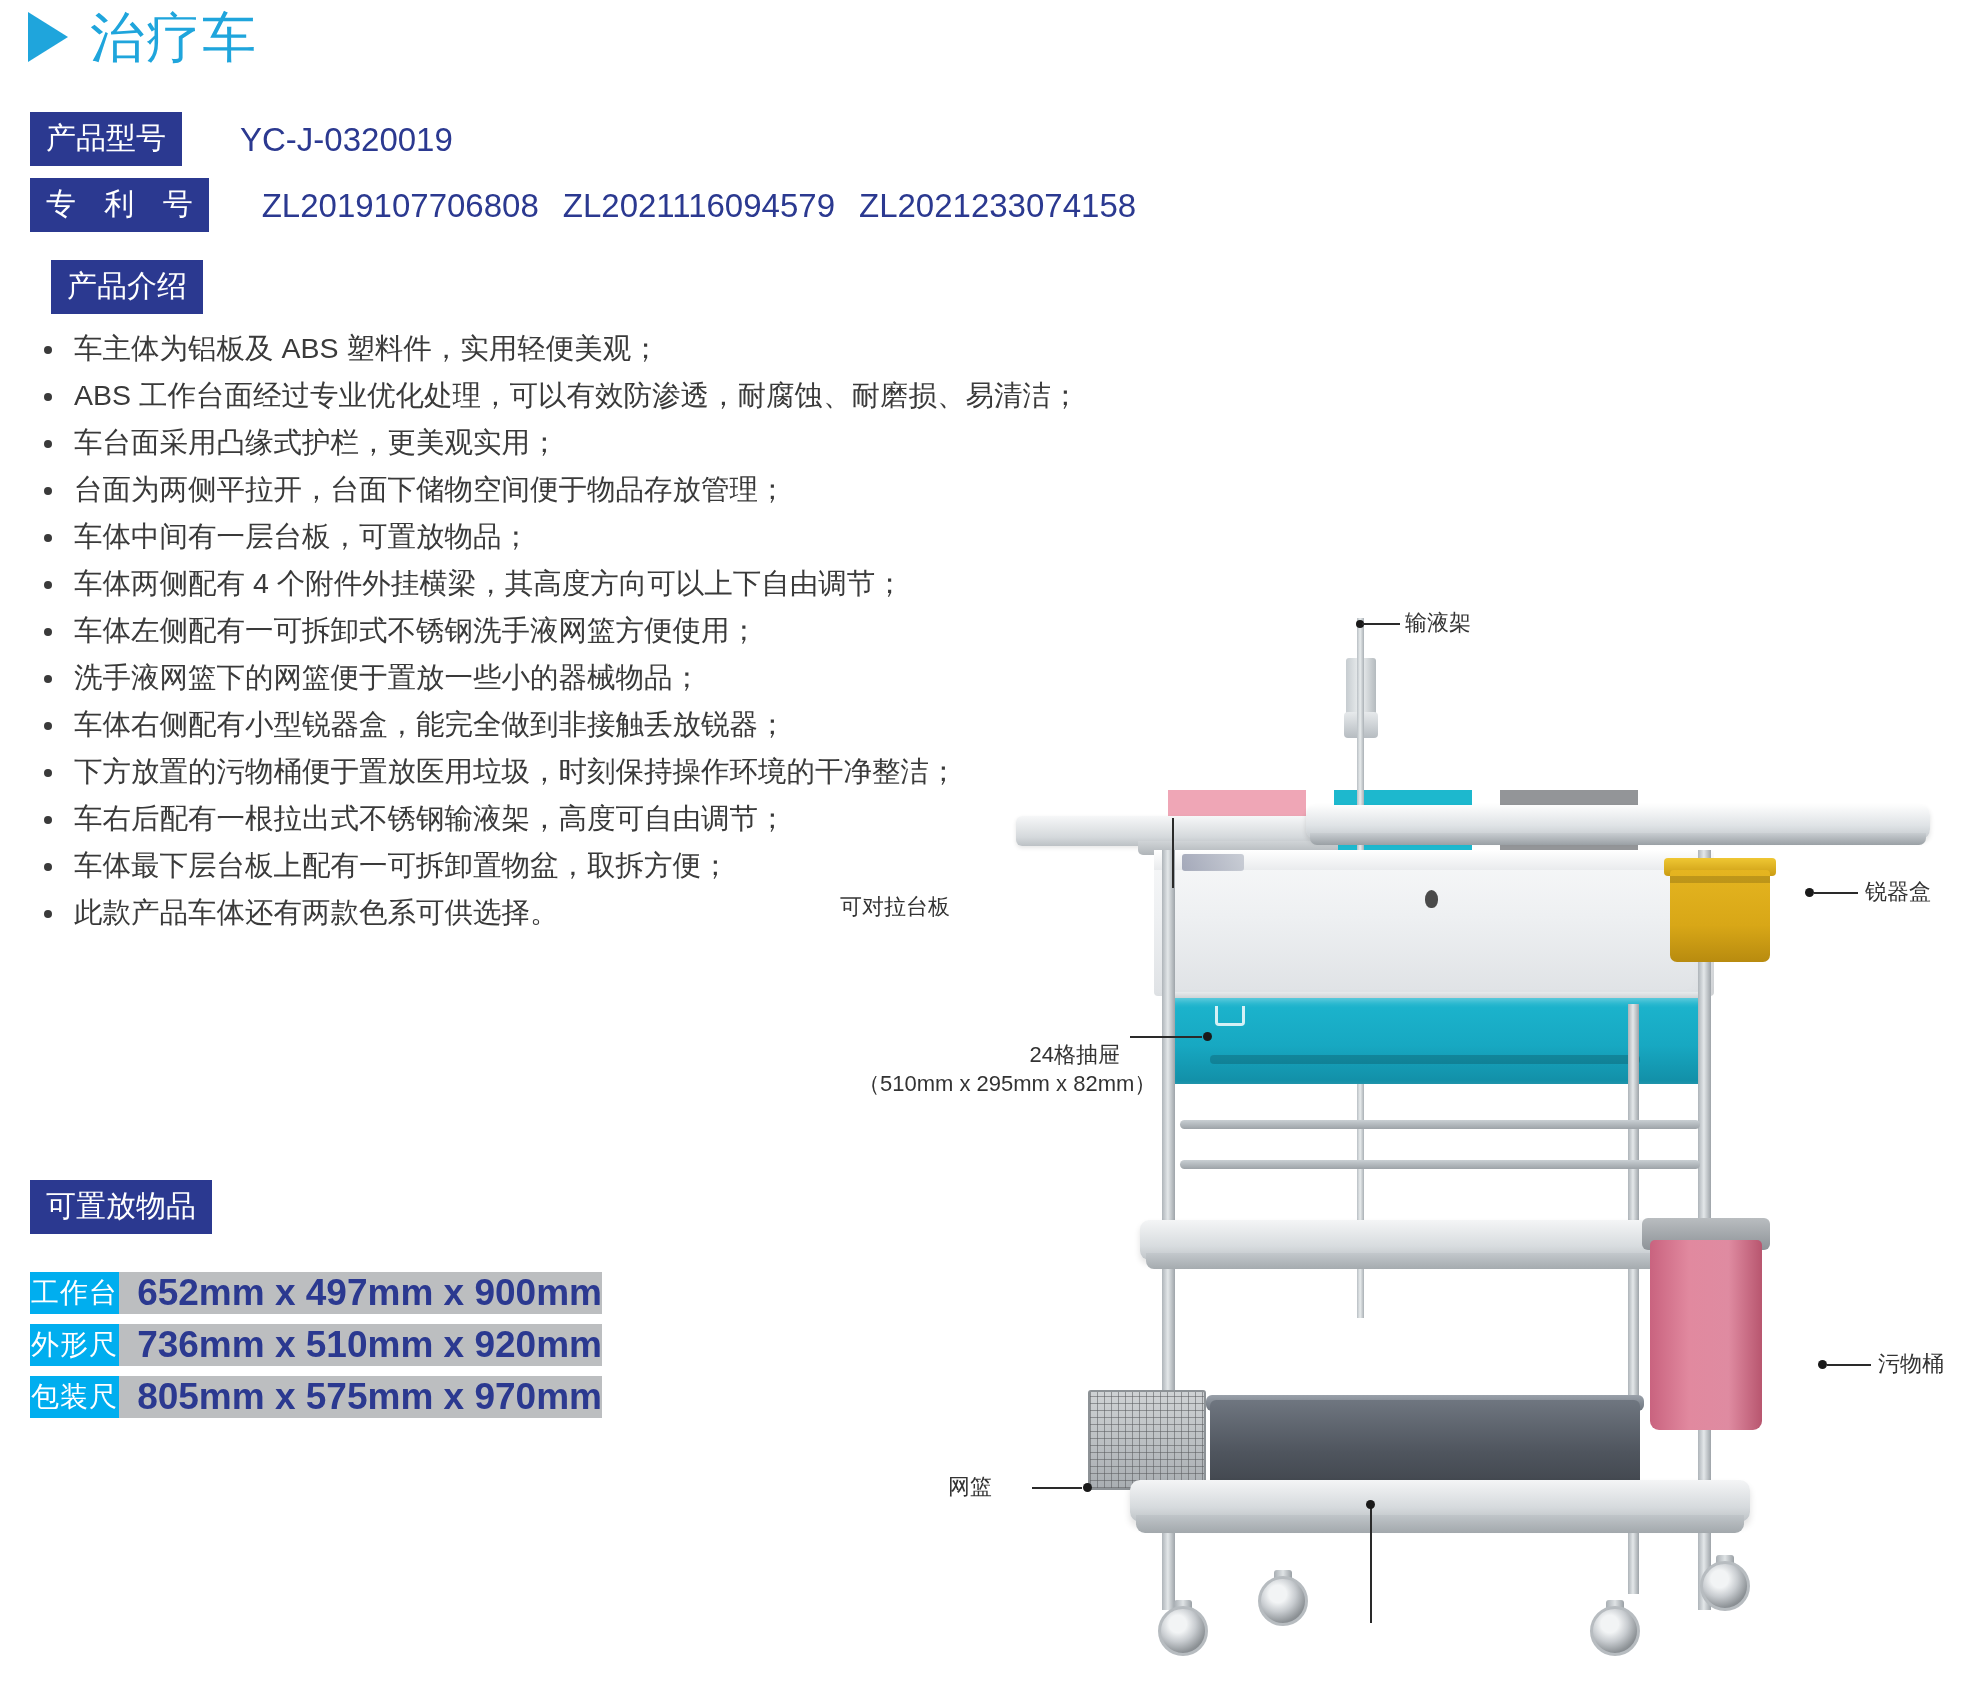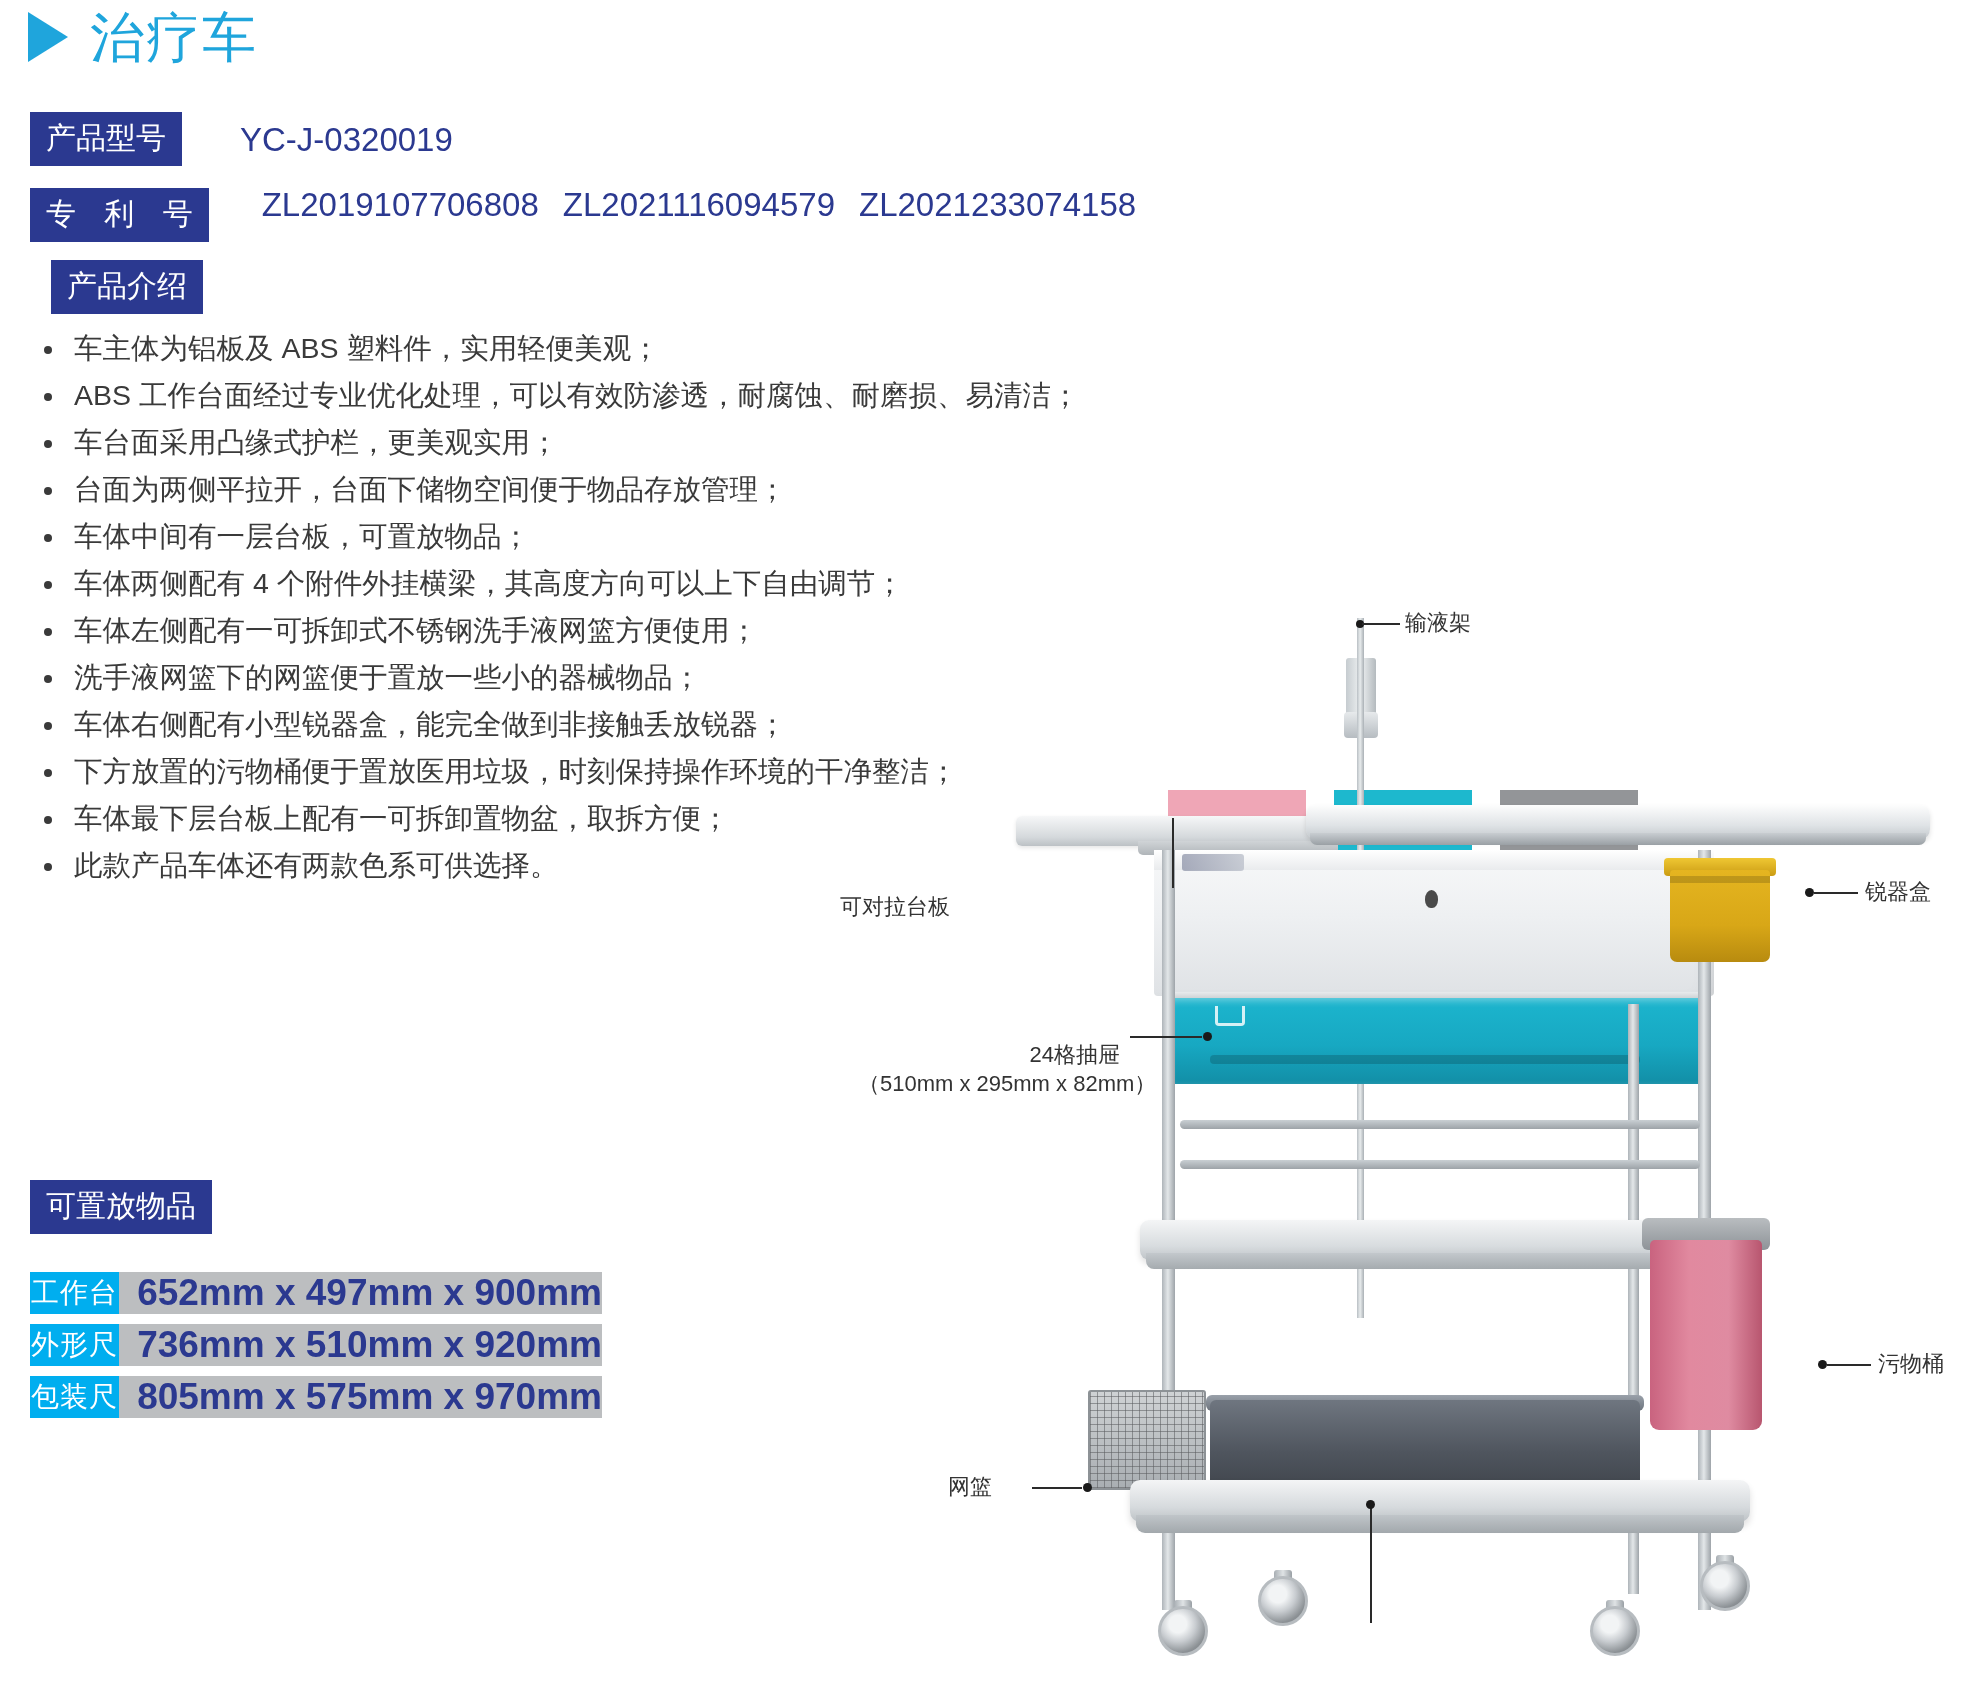--- a/index.html
+++ b/index.html
@@ -41,21 +41,21 @@
     padding: 11px 16px 13px 16px;
     display: inline-block;
     white-space: nowrap;
   }
   .chip.spaced { letter-spacing: 10px; padding-right: 6px; }
 
   .row-model { position: absolute; left: 30px; top: 112px; display: flex; align-items: center; }
   .row-model .val {
     margin-left: 58px; color: #2B3990; font-size: 33px; line-height: 1; white-space: nowrap;
   }
-  .row-patent { position: absolute; left: 30px; top: 188px; display: flex; align-items: flex-start; }
+  .row-patent { position: absolute; left: 30px; top: 178px; display: flex; align-items: center; }
   .row-patent .val {
     margin-left: 53px; color: #2B3990; font-size: 33px; line-height: 1; white-space: nowrap;
   }
   .row-patent .val span { margin-right: 24px; }
   .row-intro { position: absolute; left: 30px; top: 260px; padding-left: 21px; }
   .row-spec-hd { position: absolute; left: 30px; top: 1180px; }
 
   
   .bullets {
     position: absolute; left: 30px; top: 325px; width: 1000px;
@@ -276,20 +276,21 @@
     <li>车主体为铝板及 ABS 塑料件，实用轻便美观；</li>
     <li>ABS 工作台面经过专业优化处理，可以有效防渗透，耐腐蚀、耐磨损、易清洁；</li>
     <li>车台面采用凸缘式护栏，更美观实用；</li>
     <li>台面为两侧平拉开，台面下储物空间便于物品存放管理；</li>
     <li>车体中间有一层台板，可置放物品；</li>
     <li>车体两侧配有 4 个附件外挂横梁，其高度方向可以上下自由调节；</li>
     <li>车体左侧配有一可拆卸式不锈钢洗手液网篮方便使用；</li>
     <li>洗手液网篮下的网篮便于置放一些小的器械物品；</li>
     <li>车体右侧配有小型锐器盒，能完全做到非接触丢放锐器；</li>
     <li>下方放置的污物桶便于置放医用垃圾，时刻保持操作环境的干净整洁；</li>
+    <li>车右后配有一根拉出式不锈钢输液架，高度可自由调节；</li>
     <li>车体最下层台板上配有一可拆卸置物盆，取拆方便；</li>
     <li>此款产品车体还有两款色系可供选择。</li>
   </ul>
 
   <div class="row-spec-hd">
     <span class="chip">可置放物品</span>
   </div>
 
   <div class="spec-table">
     <div class="spec-row">

